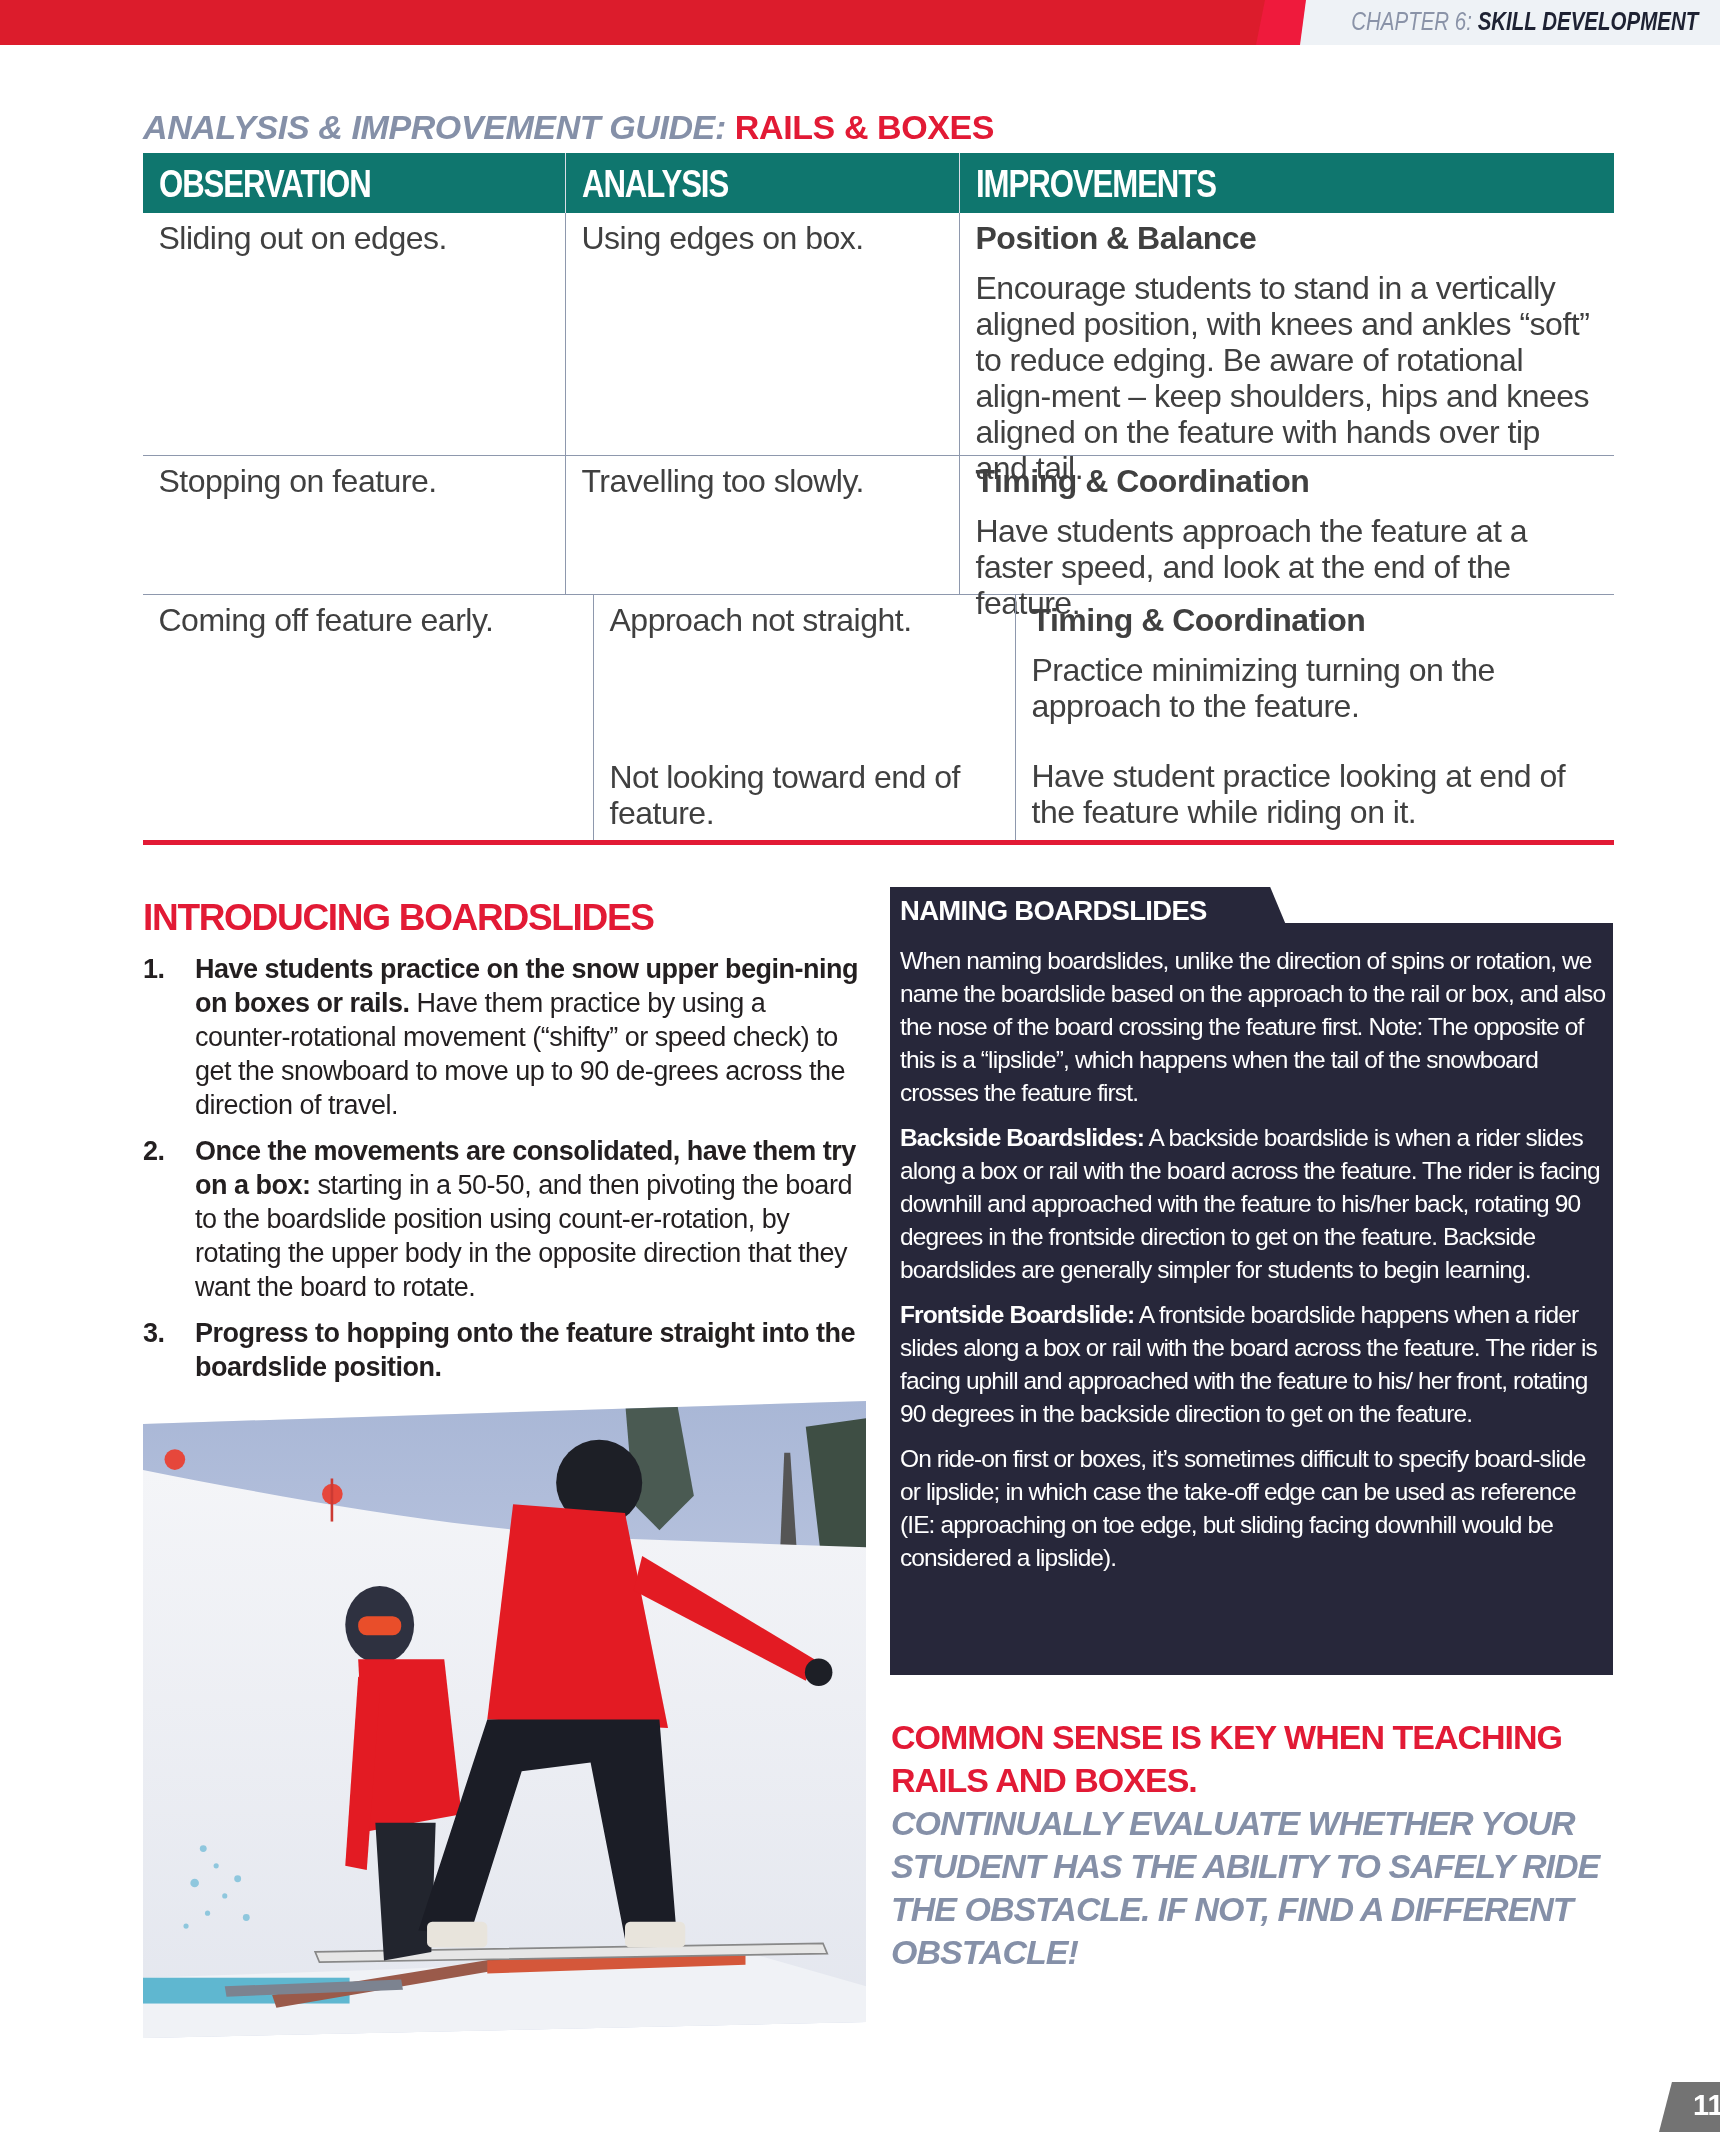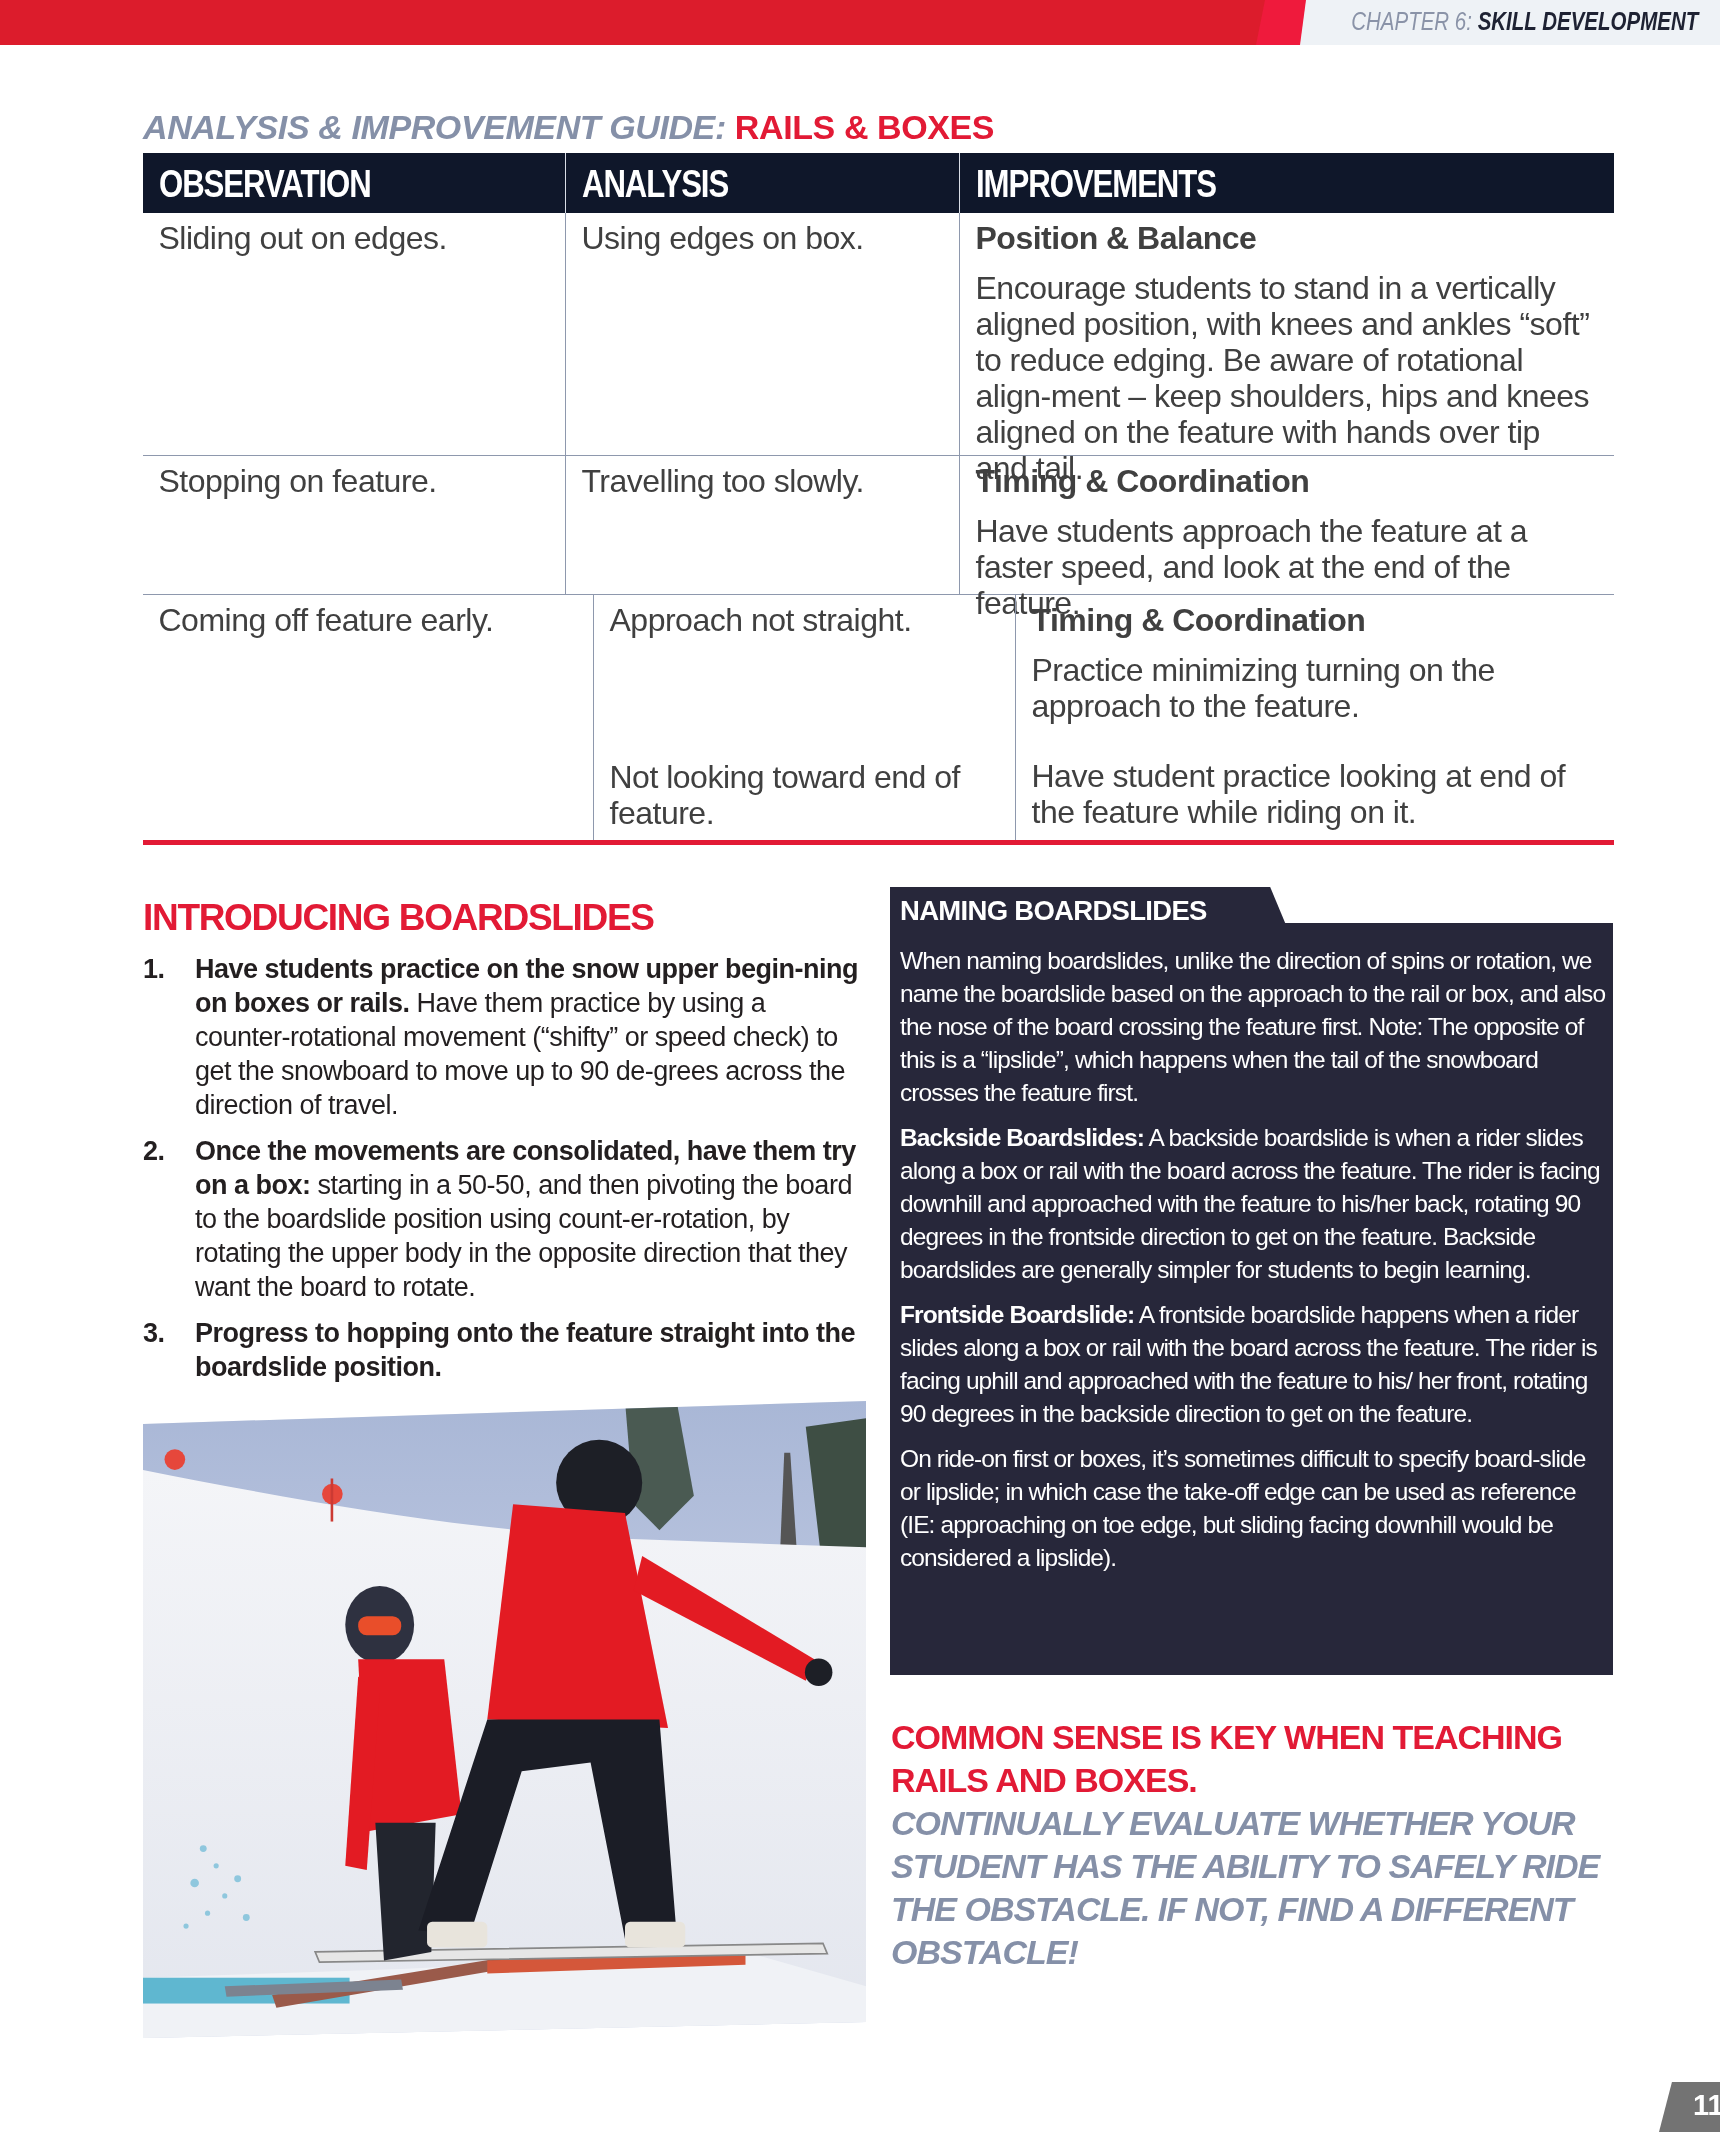--- a/index.html
+++ b/index.html
@@ -16,21 +16,21 @@
   .chapter .pre { color: #8a93a8; font-weight: normal; }
   .chapter .main { color: #1e2233; font-weight: bold; }
 
   
   .guide-title { position: absolute; left: 143px; top: 108px; font-size: 34px; font-weight: bold; white-space: nowrap; letter-spacing: -0.4px; }
   .guide-title .grey { color: #8590a8; font-style: italic; }
   .guide-title .red { color: #e21a35; }
 
   
   .table { position: absolute; left: 143px; top: 153px; width: 1471px; }
-  .thead { display: flex; height: 60px; background: #0f172a; }
+  .thead { display: flex; height: 60px; background: #0f766e; }
   .th { color: #ffffff; font-size: 38px; font-weight: bold; padding: 10.3px 15.5px 0; transform-origin: left center; letter-spacing: -1.3px; white-space: nowrap; }
   .th .t { display: inline-block; transform: scaleX(0.82); transform-origin: left center; }
   .col1 { width: 422px; }
   .col2 { width: 394px; border-left: 1.7px solid #d9dde6; }
   .col3 { flex: 1; border-left: 1.7px solid #d9dde6; }
   .trow { display: flex; border-bottom: 1.7px solid #8e98ad; }
   .trow.last { border-bottom: 5.2px solid #e21a35; }
   .td { font-size: 32px; line-height: 36px; color: #404040; padding: 6.9px 15.5px 6.9px; }
   .td.col2, .td.col3 { border-left: 1.7px solid #8e98ad; }
   .td .t { display: block; }

